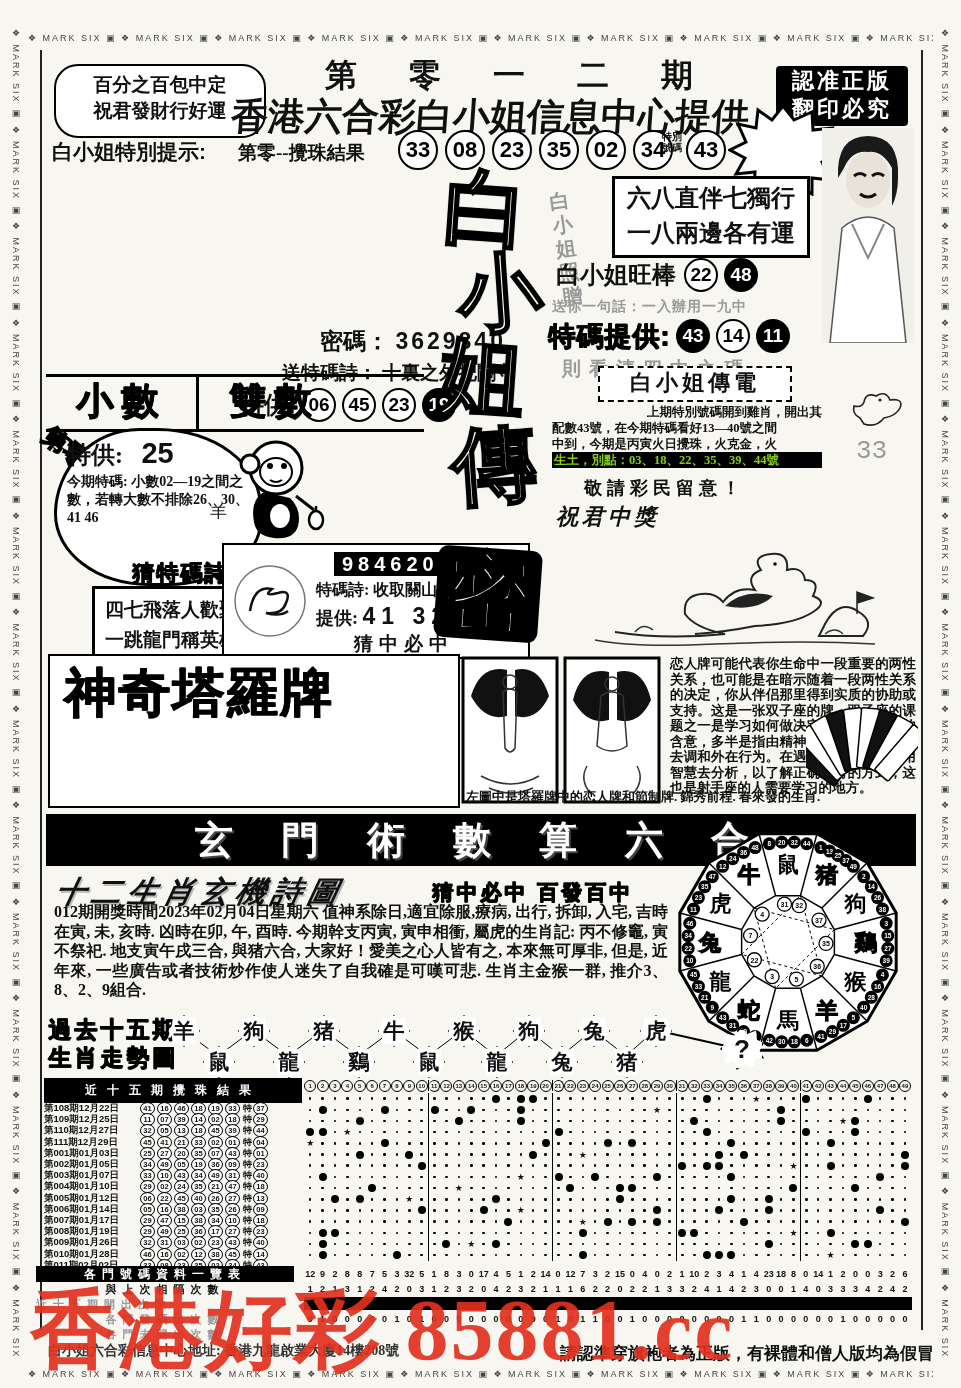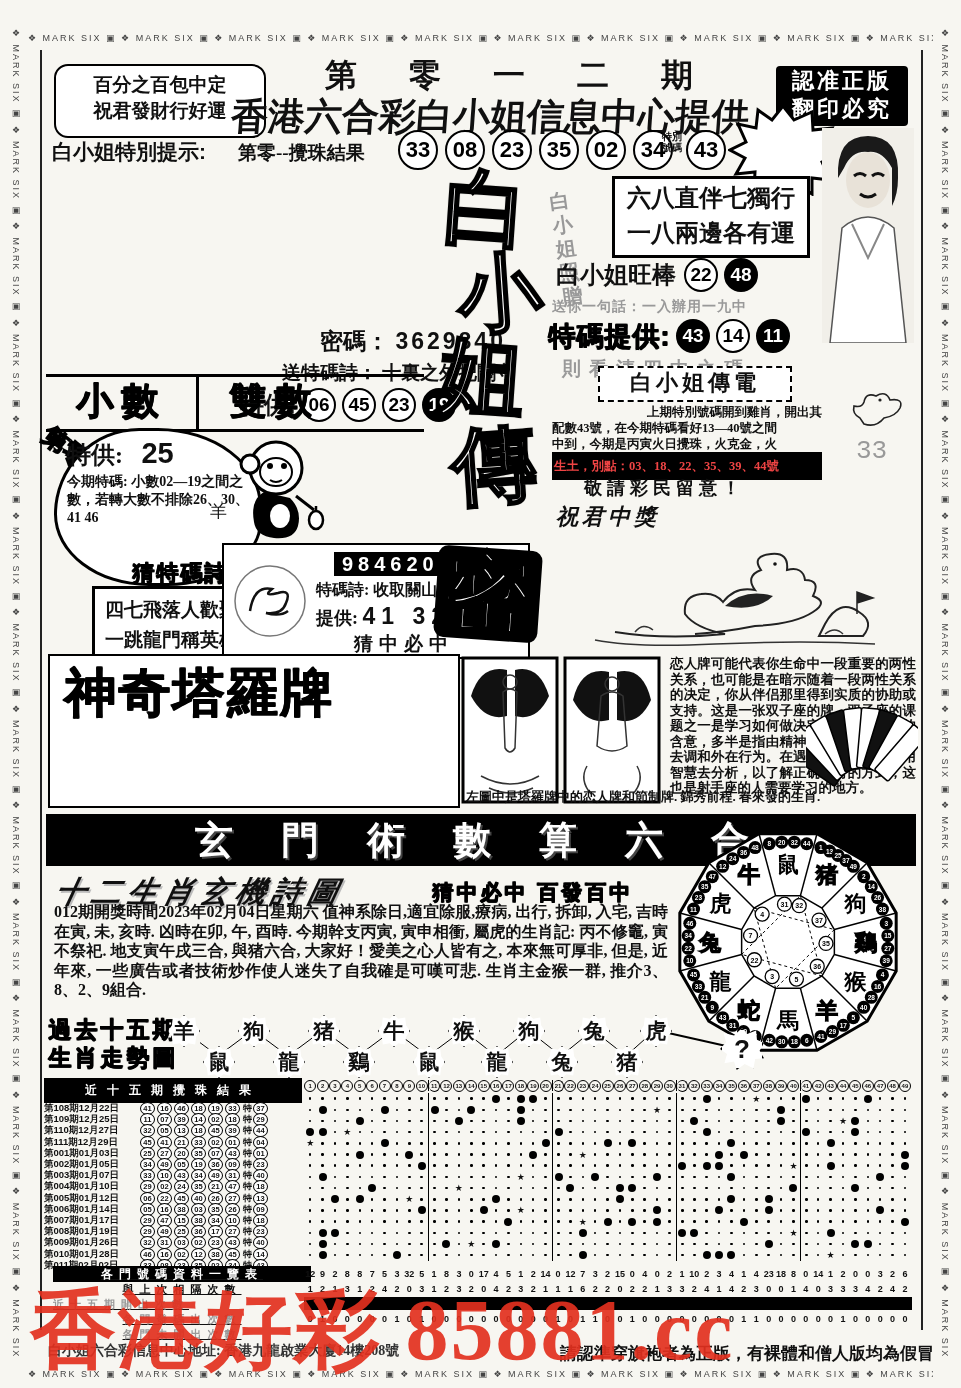--- a/index.html
+++ b/index.html
@@ -14,21 +14,21 @@
   .strip.v{top:28px;bottom:28px;width:20px;writing-mode:vertical-rl;line-height:20px;}
   .frame{position:absolute;top:50px;bottom:58px;border-left:2px solid #222;border-right:2px solid #222;left:40px;right:38px;pointer-events:none;}
   
   .circ{display:inline-flex;align-items:center;justify-content:center;border:2.5px solid #000;border-radius:50%;
         font-weight:bold;background:#fff;color:#000;font-family:"Liberation Sans",sans-serif;}
   .circ.filled{background:#000;color:#fff;border-color:#000;}
   .big .circ{width:36px;height:36px;font-size:22px;margin-right:7px;}
   .mid .circ{width:30px;height:30px;font-size:19px;margin-right:6px;}
   .outl{color:#fff;-webkit-text-stroke:1.6px #000;text-shadow:0 0 1px #000;}
   .heavy{color:#000;text-shadow:1px 0 #000,0 1px #000,1px 1px #000;}
-  .roundbox{border:2.5px solid #000;border-radius:14px;background:#fff;}
+  .roundbox{border:2.5px solid #000;border-radius:24px;background:#fff;}
   .dashbox{border:2px dashed #000;background:#fff;}
   
   .drow{display:flex;align-items:center;height:11.2px;}
   .drow .iss{width:96px;font-size:9.5px;font-weight:bold;white-space:nowrap;}
   .dcirc{display:inline-flex;align-items:center;justify-content:center;width:13px;height:11px;border:1.2px solid #000;
          border-radius:50%;font-size:7.5px;font-weight:bold;margin-right:2px;background:#fff;}
   .te{font-size:9px;font-weight:bold;margin:0 1px;}
   
   .mgrid{display:grid;grid-template-columns:repeat(49,12.4px);}
   .mcell{display:flex;align-items:center;justify-content:center;height:11.2px;font-size:9px;}
@@ -136,21 +136,21 @@
   </div>
   <div class="abs serif b faded" style="left:562px;top:356px;font-size:19px;letter-spacing:8px;">則看清四中之碼</div>
 
   <div class="abs dashbox" style="left:598px;top:366px;width:190px;height:32px;text-align:center;">
     <span class="serif b" style="font-size:22px;letter-spacing:4px;line-height:30px;">白小姐傳電</span>
   </div>
   <div class="abs serif b" style="left:552px;top:404px;width:270px;font-size:12.5px;line-height:16px;">
     <div style="text-align:right;">上期特別號碼開到雞肖，開出其</div>
     <div>配數43號，在今期特碼看好13—40號之間</div>
     <div>中到，今期是丙寅火日攪珠，火克金，火</div>
-    <div style="background:#000;color:#ef4444;padding:6px 2px;">生土，別點：03、18、22、35、39、44號</div>
+    <div style="background:#000;color:#84cc16;padding:0 2px;">生土，別點：03、18、22、35、39、44號</div>
   </div>
   <div class="abs serif b" style="left:584px;top:476px;font-size:18px;letter-spacing:5px;">敬請彩民留意！</div>
   <div class="abs serif b" style="left:556px;top:502px;font-size:22px;font-style:italic;letter-spacing:4px;">祝君中獎</div>
   <svg class="abs" style="left:846px;top:388px;" width="64" height="46" viewBox="0 0 64 46">
     <path d="M14,30 Q6,26 8,18 Q16,20 18,14 Q20,4 30,8 Q40,2 44,12 Q58,10 54,20 Q50,28 38,30 Q30,40 18,36 Z" fill="none" stroke="#222" stroke-width="1.6"></path>
     <circle cx="34" cy="12" r="1.6" fill="#222"></circle>
   </svg>
   <div class="abs faded" style="left:856px;top:436px;font-size:26px;font-family:'Liberation Mono',monospace;">33</div>
 
   <div class="abs" style="left:46px;top:374px;width:378px;height:52px;border-top:3px solid #000;border-bottom:3px solid #000;display:flex;">
@@ -2974,21 +2974,21 @@
           <span class="mcell">
             <span class="dot"></span>
           </span>
           <span class="mcell">
             <span class="dot"></span>
           </span>
         </div>
       </div>
   </div>
 
-  <div class="abs" style="left:53px;top:1266px;width:258px;text-decoration:underline;">
+  <div class="abs" style="left:36px;top:1266px;width:258px;">
     <div class="banner" style="height:16px;font-size:12px;letter-spacing:6px;">各門號碼資料一覽表</div>
     <div id="stats-labels">
         <div class="statlabel" style="height: 15px; text-align: center;">與上次相隔次數</div>
         <div class="statlabel faded" style="height: 15px; text-align: left;">近十五期開出次數</div>
         <div class="statlabel faded" style="height: 15px; text-align: center;">各門發碼出次數</div>
         <div class="statlabel faded" style="height: 15px; text-align: center;">各門未開出次數</div>
       </div>
   </div>
   <div class="abs" style="left:304px;top:1266px;" id="stats-rows">
       <div class="mgrid">

